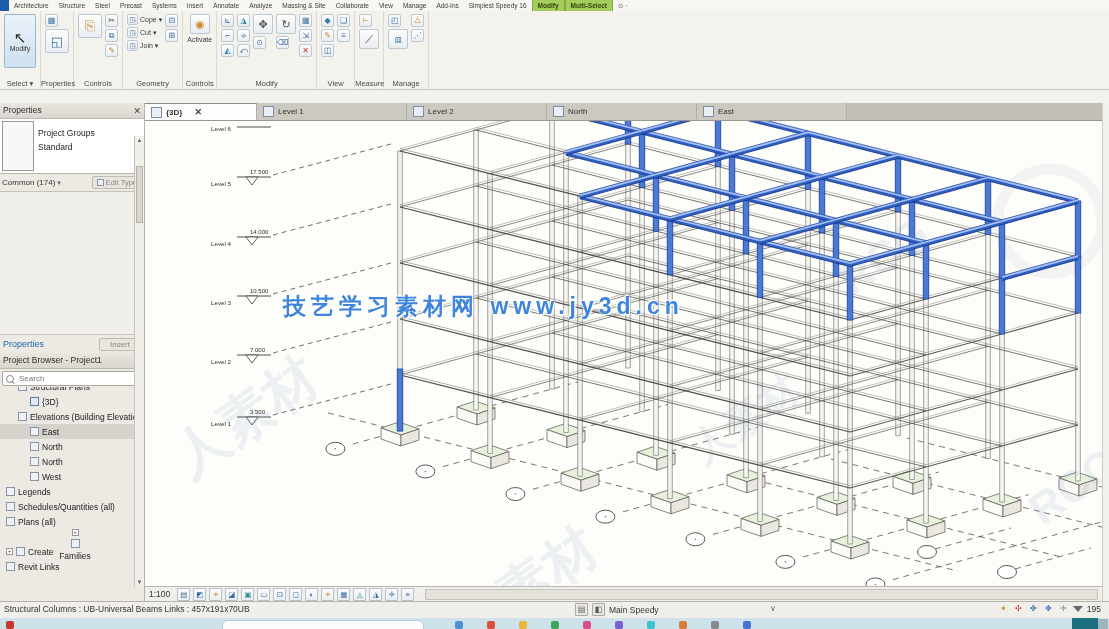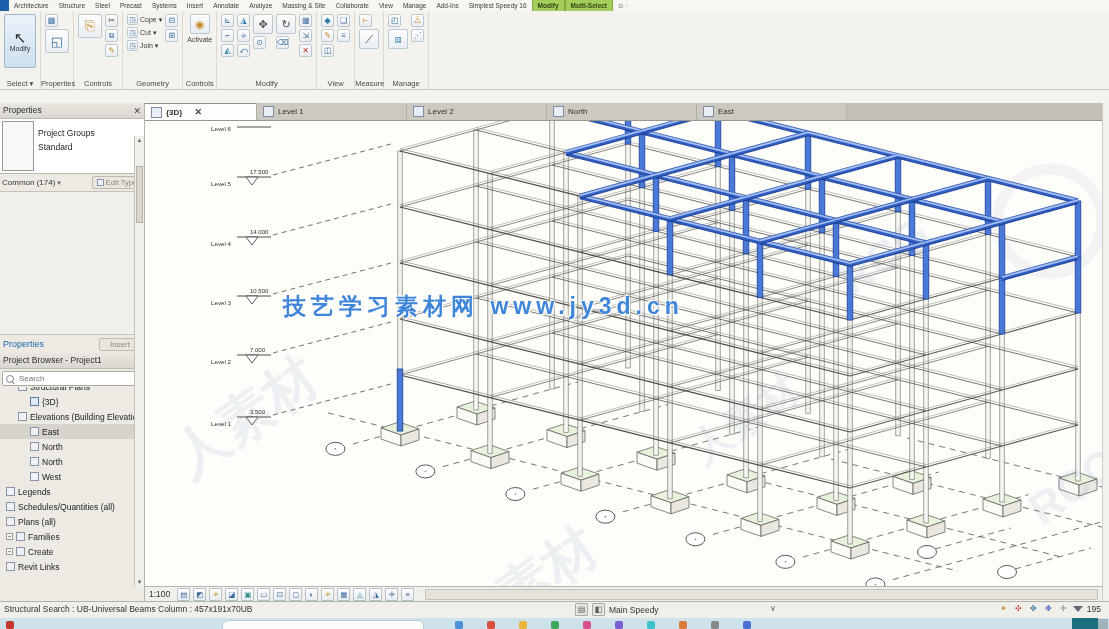--- a/index.html
+++ b/index.html
@@ -325,21 +325,21 @@
           <span>Legends</span>
         </div>
         <div class="trow" style="padding-left: 6px;">
           <span class="ticon"></span>
           <span>Schedules/Quantities (all)</span>
         </div>
         <div class="trow" style="padding-left: 6px;">
           <span class="ticon"></span>
           <span>Plans (all)</span>
         </div>
-        <div class="trow" style="padding-left: 6px;">
+        <div class="trow" style="padding-left: 6px; flex-direction: column;">
           <span class="expander">+</span>
           <span class="ticon"></span>
           <span>Families</span>
         </div>
         <div class="trow" style="padding-left: 6px;">
           <span class="expander">+</span>
           <span class="ticon"></span>
           <span>Create</span>
         </div>
         <div class="trow" style="padding-left: 6px;">
@@ -1054,21 +1054,21 @@
         <span class="vcbIcon" style="color: rgb(46, 143, 143);">◬</span>
         <span class="vcbIcon" style="color: rgb(58, 107, 156);">◮</span>
         <span class="vcbIcon" style="color: rgb(58, 107, 156);">✛</span>
         <span class="vcbIcon" style="color: rgb(58, 107, 156);">≡</span>
         <div id="vcbTrack"></div>
     </div>
   </div>
   <div id="rightStrip"></div>
 
   <div id="statusBar">
-    <span id="sbLeft">Structural Search : UB-Universal Beams Column : 457x191x70UB</span>
+    <span id="sbLeft">Structural Columns : UB-Universal Beams Links : 457x191x70UB</span>
     <span id="sbCenter">
       <span class="sbIcon" style="border:1px solid #aaa;background:#e8e6df;color:#555;">▤</span>
       <span class="sbIcon" style="border:1px solid #aaa;background:#e8e6df;color:#555;">◧</span>
       <span>Main Speedy</span>
     </span>
     <span id="sbChevron">∨</span>
     <span id="sbRight">
       <span class="sbIcon" style="color:#c98a2a;">✦</span>
       <span class="sbIcon" style="color:#c3372c;">✣</span>
       <span class="sbIcon" style="color:#3a7ca8;">✤</span>

